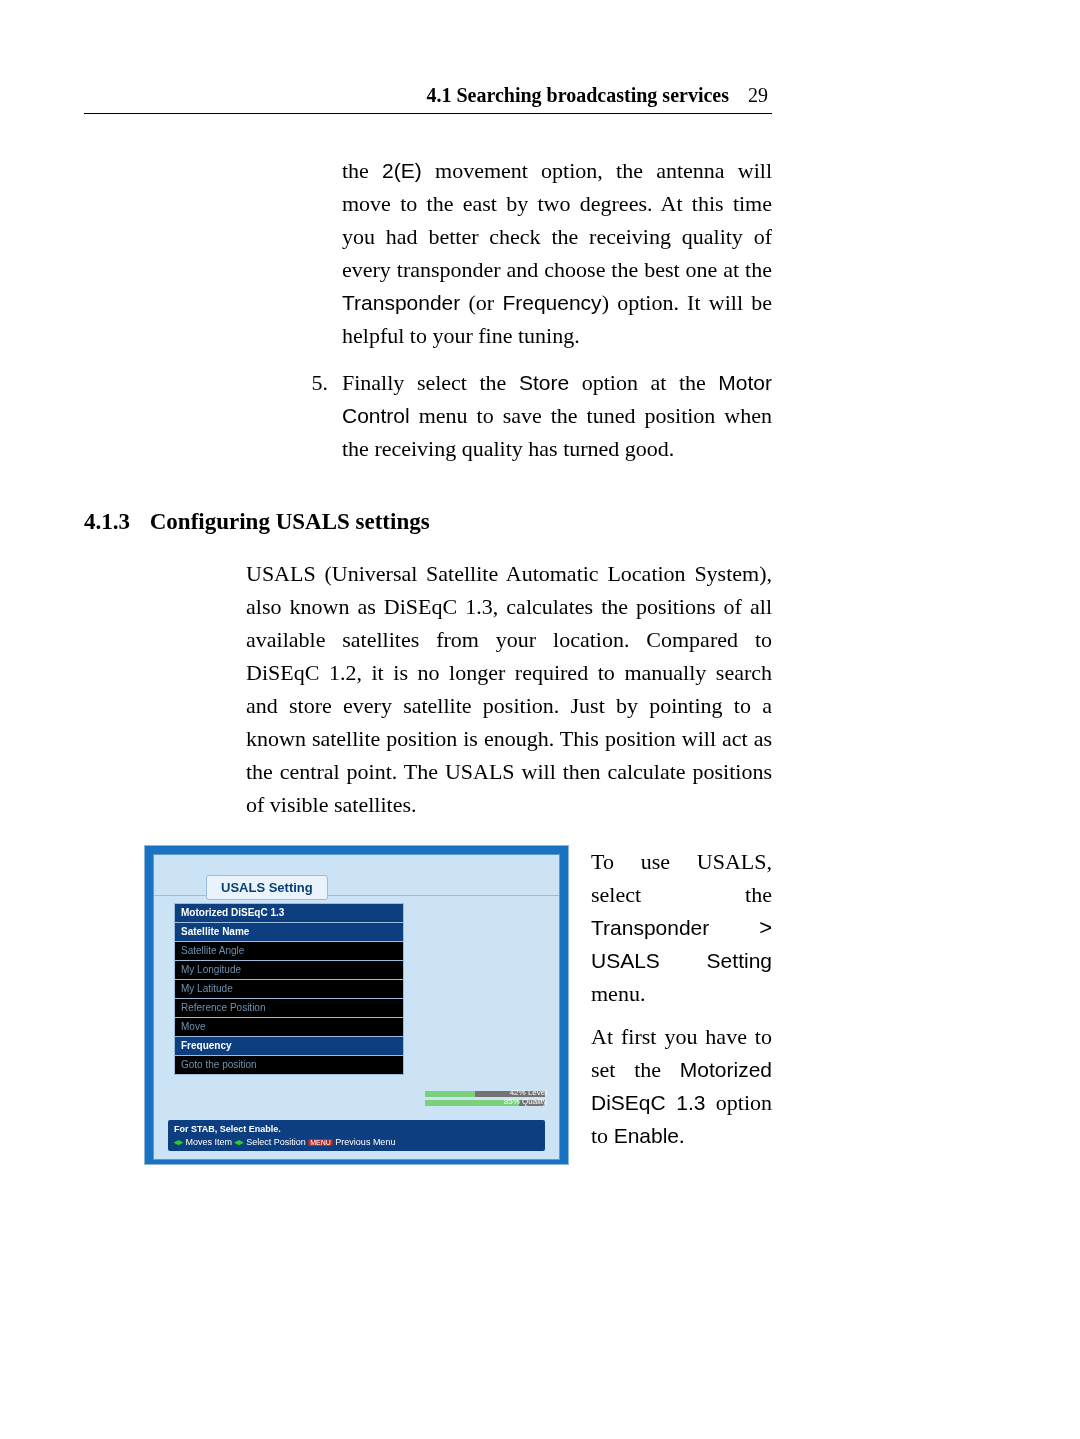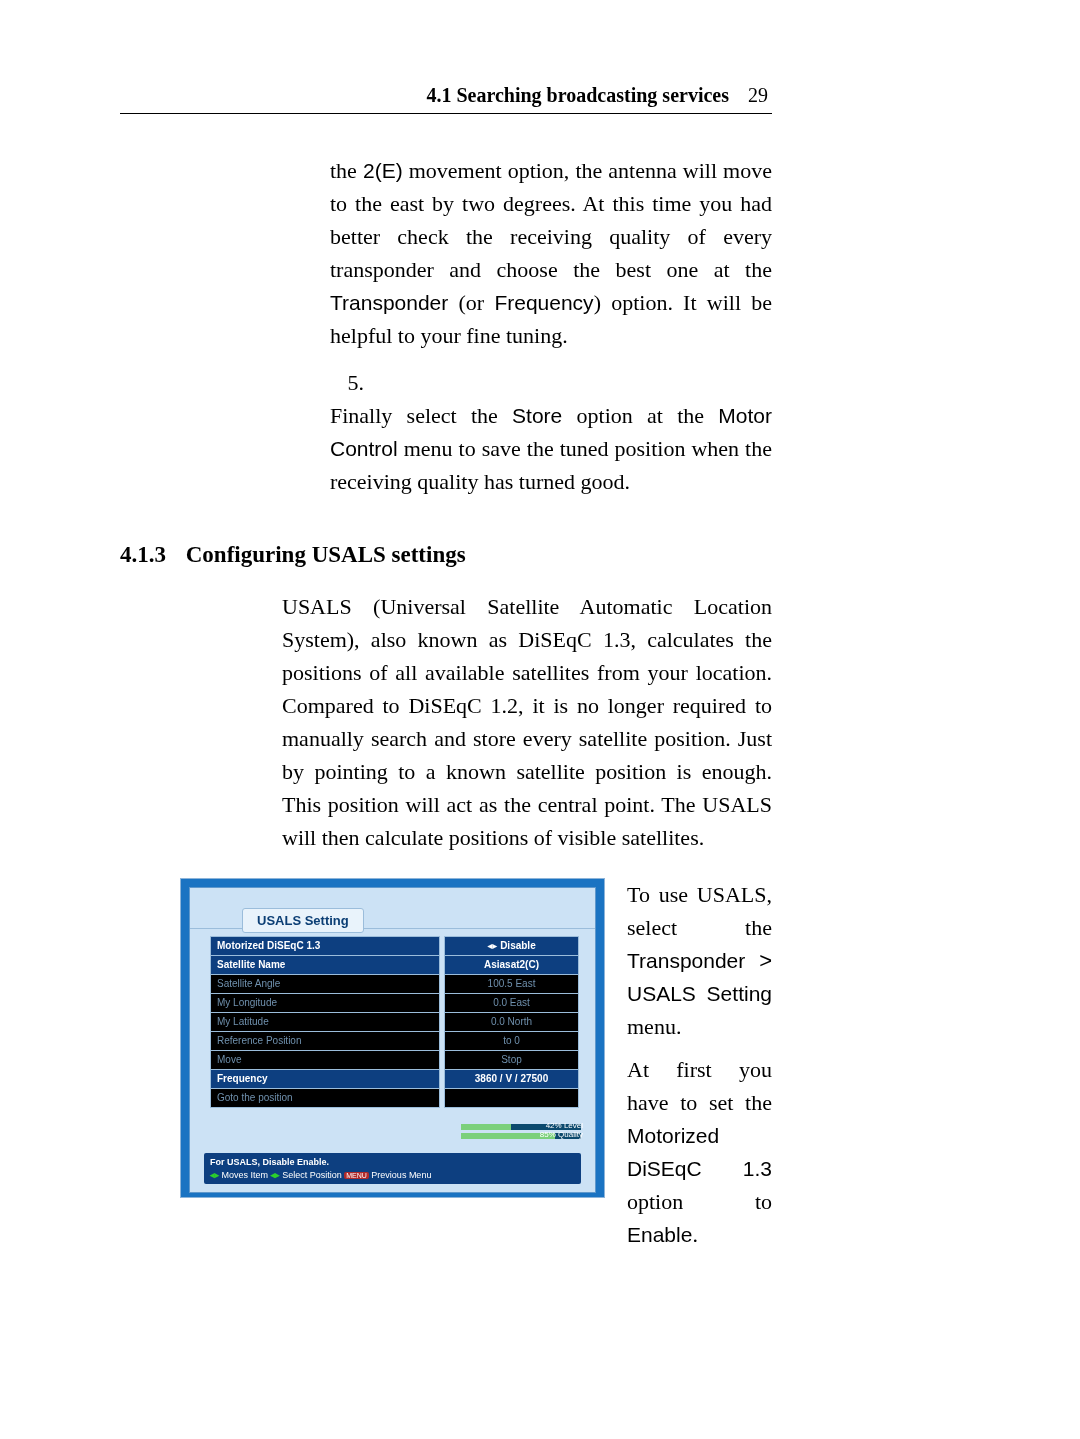--- a/index.html
+++ b/index.html
@@ -8,21 +8,21 @@
     background: #fff;
     width: 1080px;
     height: 1439px;
     font-family: "Palatino Linotype", "Book Antiqua", Palatino, Georgia, serif;
     color: #000;
   }
   .page {
     box-sizing: border-box;
     width: 887px;
     height: 1439px;
-    padding: 84px 115px 60px 120px;
+    padding: 84px 115px 60px 84px;
   }
   .running-head {
     text-align: right;
     font-weight: 700;
     font-size: 20px;
     padding-right: 4px;
   }
   .running-head .page-no {
     font-weight: 400;
     margin-left: 14px;
@@ -34,21 +34,20 @@
   }
   .continued-block {
     margin-left: 210px;
     font-size: 22px;
     line-height: 1.5;
     text-align: justify;
   }
   .list-item {
     display: flex;
     margin-top: 14px;
-    flex-direction: column;
   }
   .list-item .num {
     width: 34px;
     flex: none;
     text-align: right;
     padding-right: 14px;
   }
   .list-item .txt {
     flex: 1;
     text-align: justify;
@@ -161,21 +160,21 @@
   .dvr-panel-r .dvr-row.hi::before { content: "◂▸ "; font-weight: 400; font-size: 10px; }
   .dvr-panel-r .dvr-row.hi.val-only::before { content: ""; }
   .level-box {
     position: absolute;
     right: 14px;
     bottom: 50px;
     width: 120px;
   }
   .bar {
     height: 6px;
-    background: #0c4a6e;
+    background: #737373;
     margin-bottom: 3px;
     position: relative;
   }
   .bar .fill {
     position: absolute;
     left: 0; top: 0; bottom: 0;
     background: #7bd07b;
   }
   .bar-label {
     position: absolute;
@@ -248,43 +247,32 @@
               <div class="dvr-row hi">Motorized DiSEqC 1.3</div>
               <div class="dvr-row hi">Satellite Name</div>
               <div class="dvr-row lo">Satellite Angle</div>
               <div class="dvr-row lo">My Longitude</div>
               <div class="dvr-row lo">My Latitude</div>
               <div class="dvr-row lo">Reference Position</div>
               <div class="dvr-row lo">Move</div>
               <div class="dvr-row hi">Frequency</div>
               <div class="dvr-row lo">Goto the position</div>
             </div>
-          <div class="dvr-panel-r">
-              <div class="dvr-row hi">Disable</div>
-              <div class="dvr-row hi val-only">Asiasat2(C)</div>
-              <div class="dvr-row lo val-only">100.5 East</div>
-              <div class="dvr-row lo val-only">0.0 East</div>
-              <div class="dvr-row lo val-only">0.0 North</div>
-              <div class="dvr-row lo val-only">to 0</div>
-              <div class="dvr-row lo val-only">Stop</div>
-              <div class="dvr-row hi val-only">3860 / V / 27500</div>
-              <div class="dvr-row lo val-only"></div>
-            </div>
           <div class="level-box">
             <div class="bar">
                 <div class="fill" id="bar-level" style="width: 42%;"></div>
                 <span class="bar-label">42% Level</span>
               </div>
             <div class="bar">
                 <div class="fill" id="bar-quality" style="width: 78%;"></div>
                 <span class="bar-label">85% Quality</span>
               </div>
           </div>
           <div class="help-strip">
-            <div class="line1">For USALS, Disable Enable.</div>
+            <div class="line1">For STAB, Select Enable.</div>
             <div>
               <span class="nav-ico">◂▸</span>
               <span>Moves Item</span>
               <span class="nav-ico">◂▸</span>
               <span>Select Position</span>
               <span class="menu-ico">MENU</span>
               <span>Previous Menu</span>
             </div>
           </div>
         </div>

